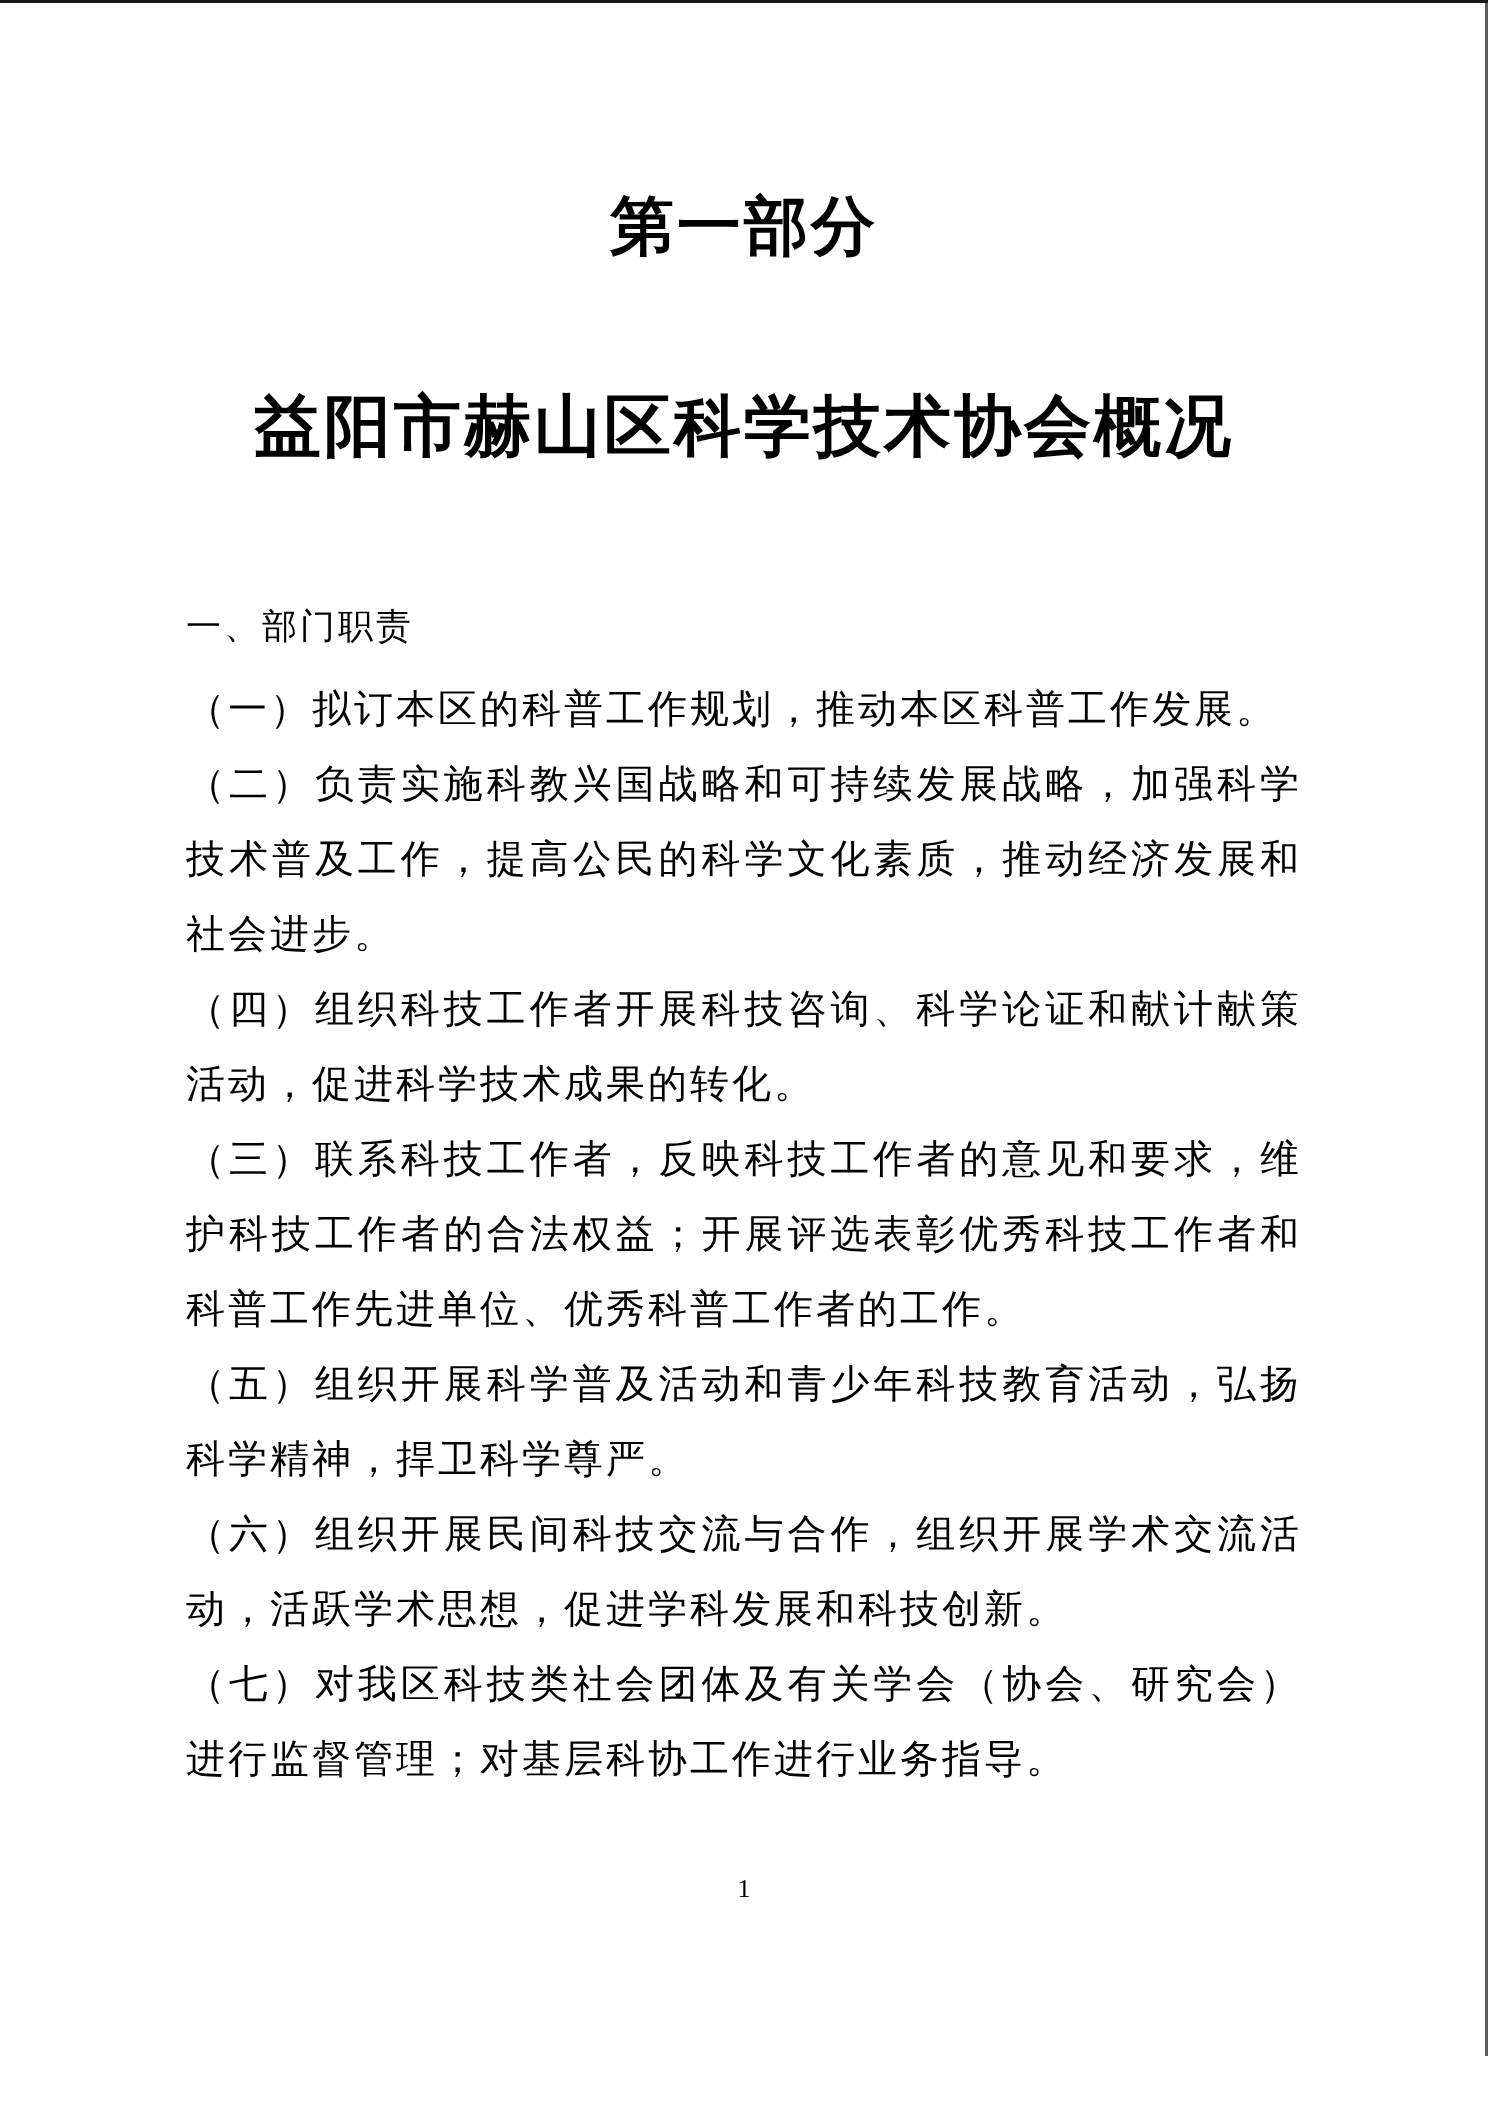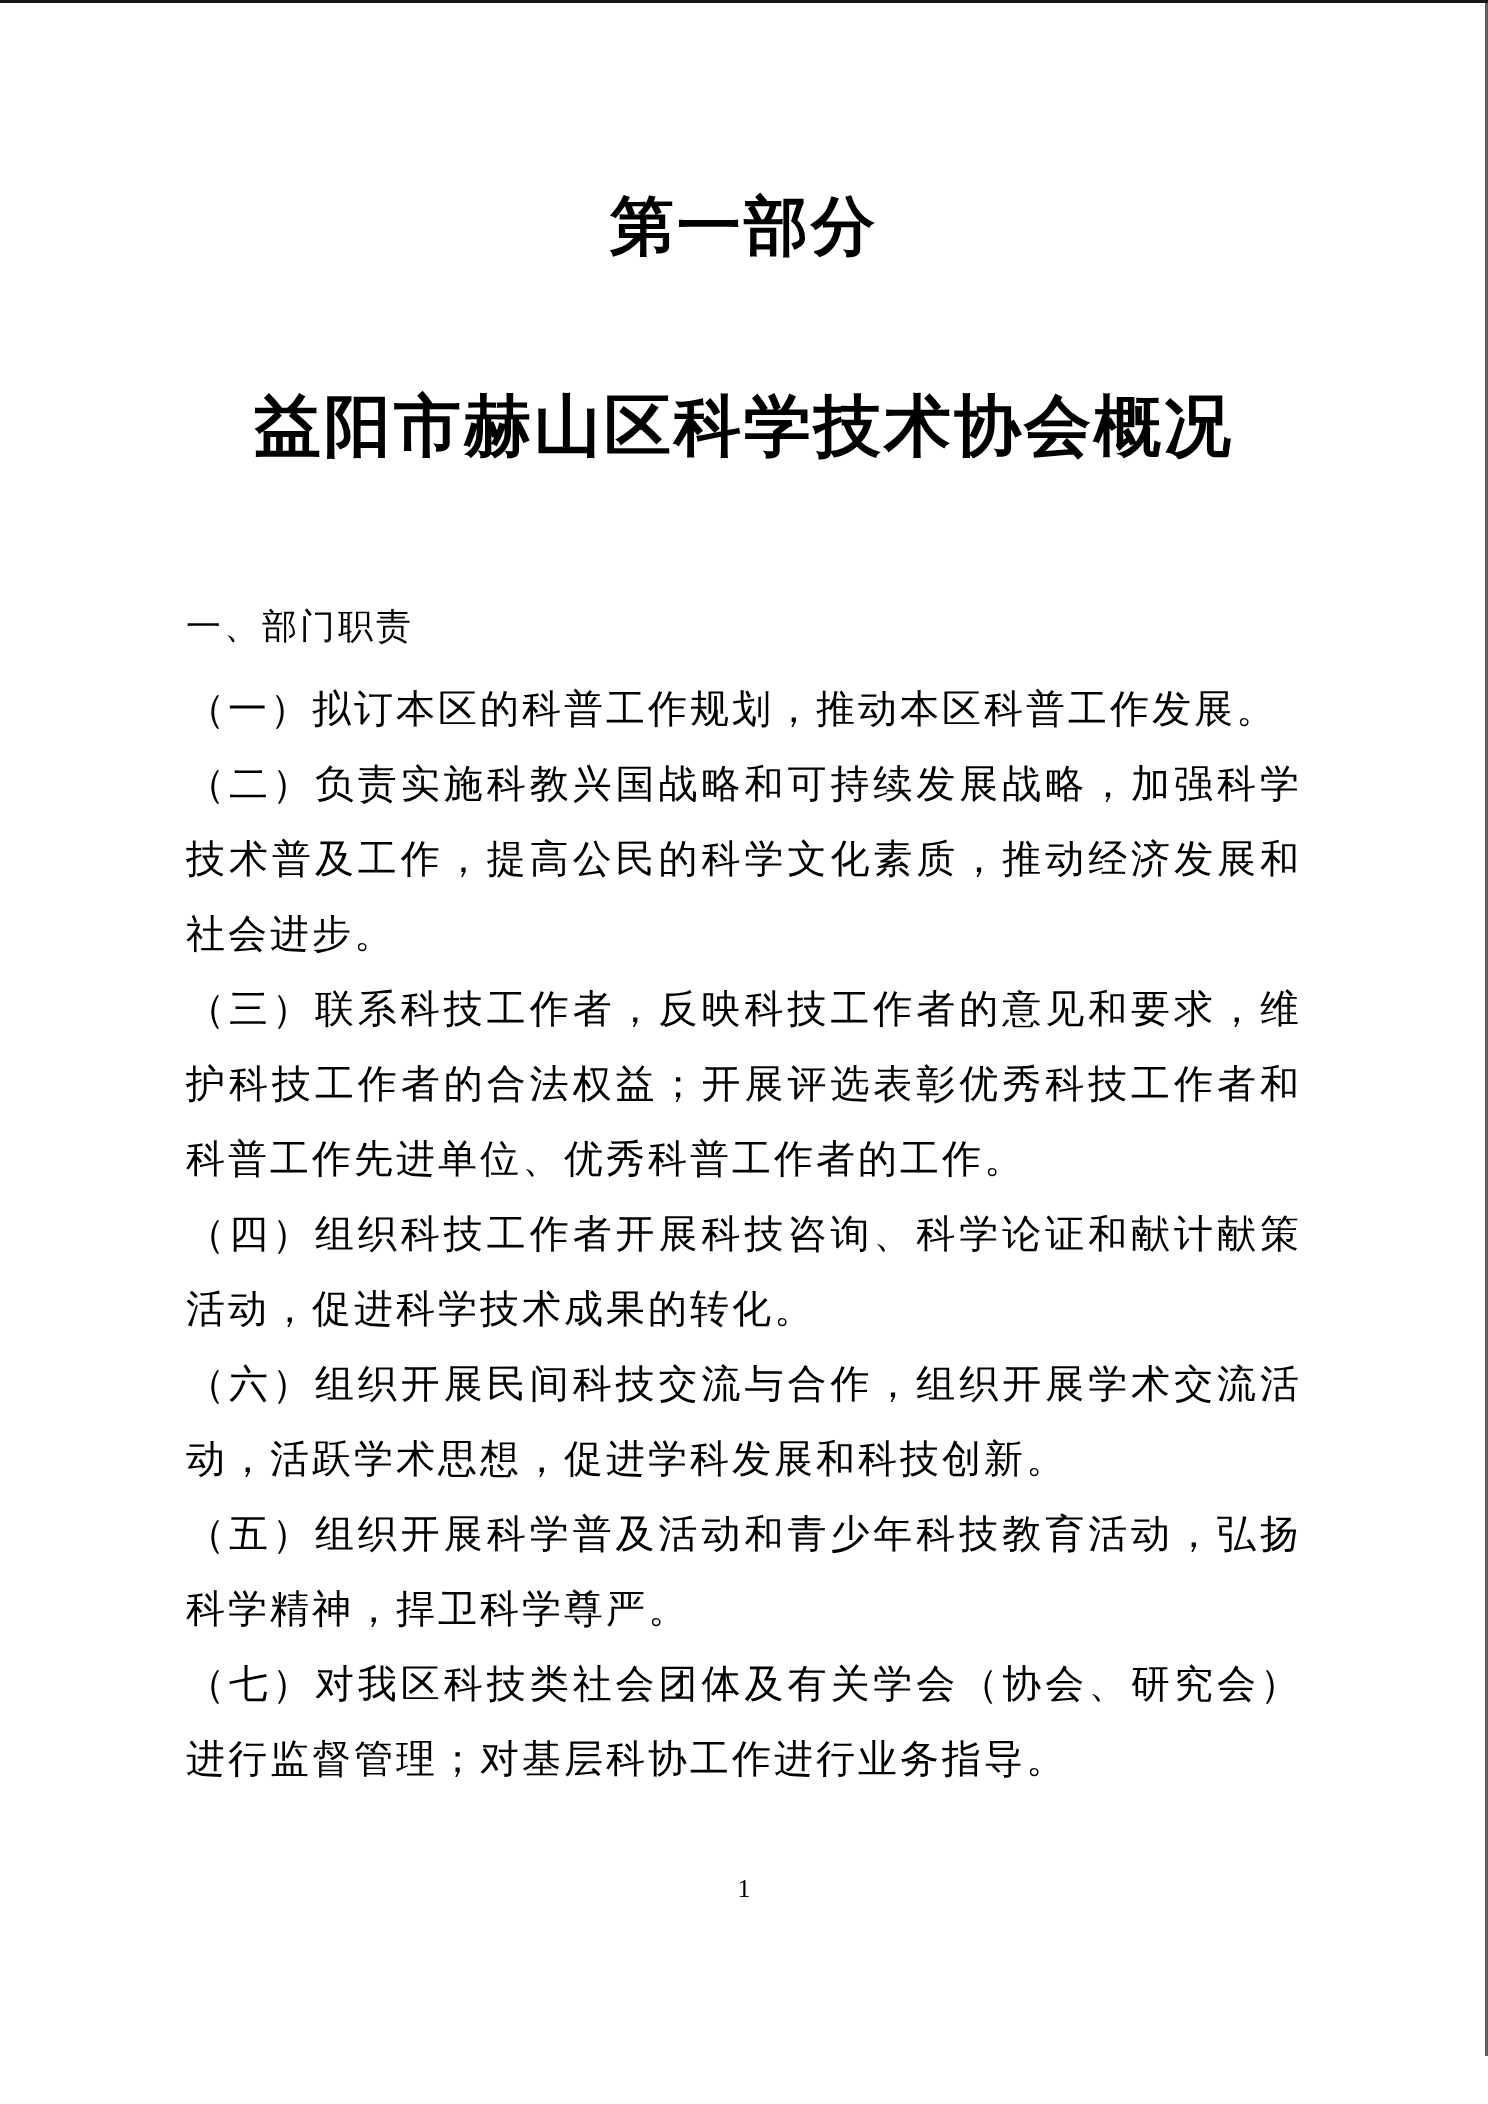--- a/index.html
+++ b/index.html
@@ -87,21 +87,21 @@
 
   <h1 class="part-title">第一部分</h1>
 
   <h2 class="doc-title">益阳市赫山区科学技术协会概况</h2>
 
   <h3 class="section-heading">一、部门职责</h3>
 
   <div class="body-text">
     <p>（一）拟订本区的科普工作规划，推动本区科普工作发展。</p>
     <p>（二）负责实施科教兴国战略和可持续发展战略，加强科学技术普及工作，提高公民的科学文化素质，推动经济发展和社会进步。</p>
+    <p>（四）组织科技工作者开展科技咨询、科学论证和献计献策活动，促进科学技术成果的转化。</p>
     <p>（三）联系科技工作者，反映科技工作者的意见和要求，维护科技工作者的合法权益；开展评选表彰优秀科技工作者和科普工作先进单位、优秀科普工作者的工作。</p>
-    <p>（四）组织科技工作者开展科技咨询、科学论证和献计献策活动，促进科学技术成果的转化。</p>
+    <p>（五）组织开展科学普及活动和青少年科技教育活动，弘扬科学精神，捍卫科学尊严。</p>
     <p>（六）组织开展民间科技交流与合作，组织开展学术交流活动，活跃学术思想，促进学科发展和科技创新。</p>
-    <p>（五）组织开展科学普及活动和青少年科技教育活动，弘扬科学精神，捍卫科学尊严。</p>
     <p>（七）对我区科技类社会团体及有关学会（协会、研究会）进行监督管理；对基层科协工作进行业务指导。</p>
   </div>
 
   <div class="page-number">1</div>
 </div>
 
 </body></html>

